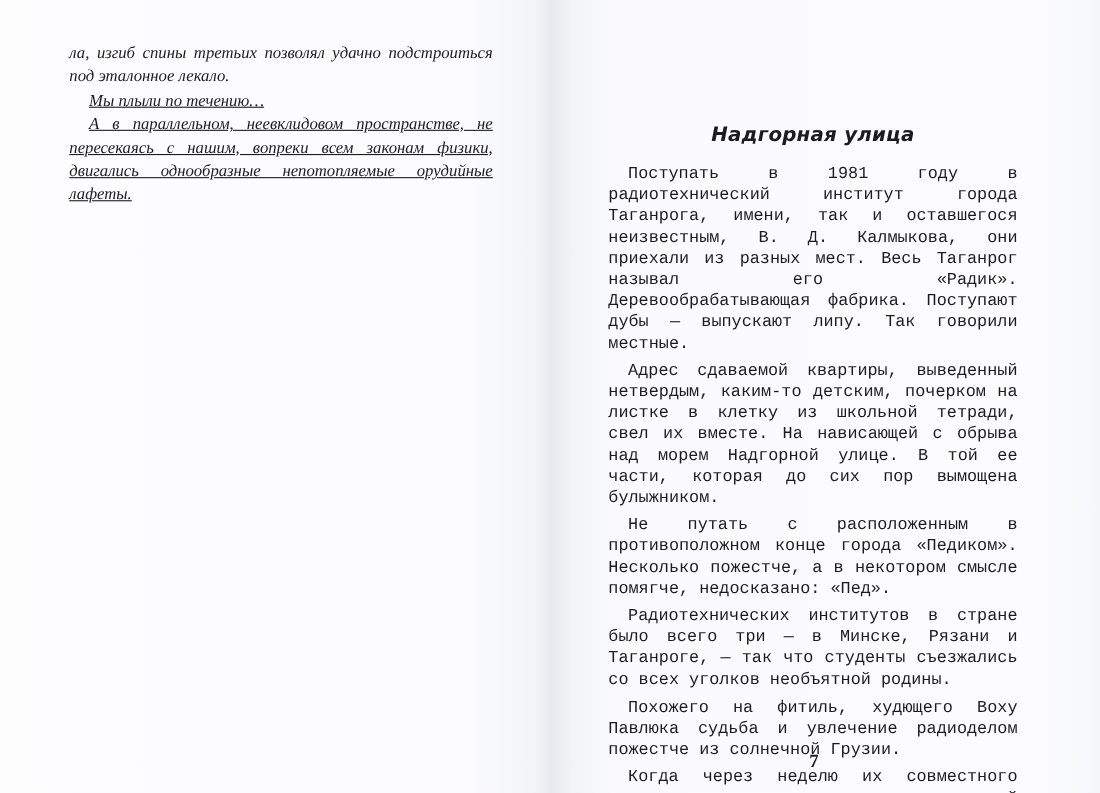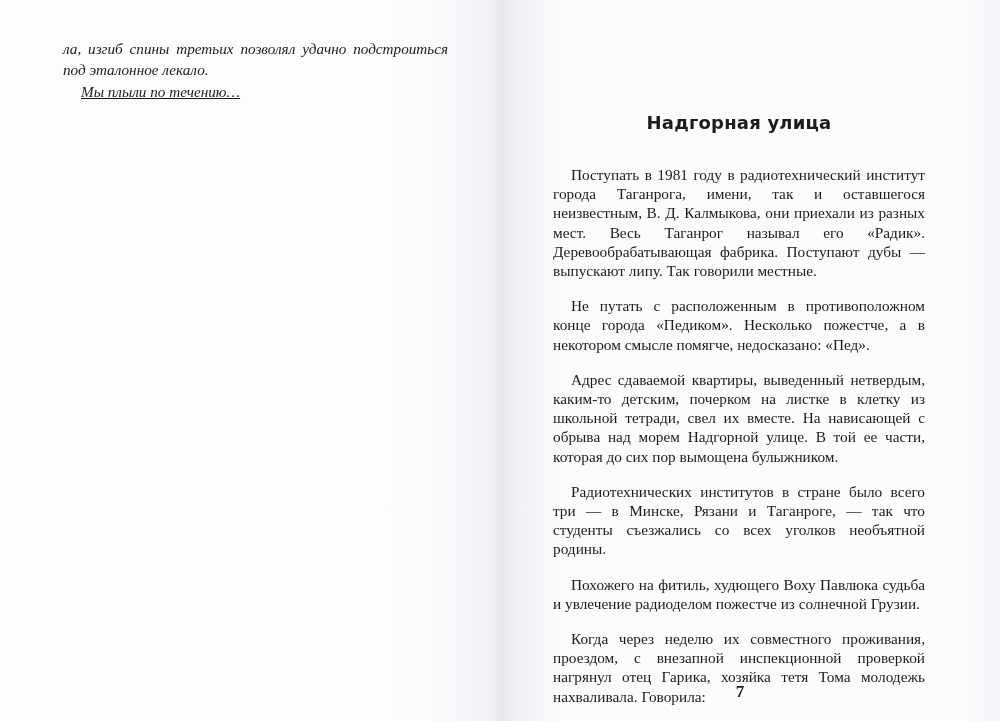--- a/index.html
+++ b/index.html
@@ -27,54 +27,56 @@
       font-style: italic; font-size: 15.2px; line-height: 21.4px;
       text-align: justify;
     }
     .left-text p { margin: 0; }
     .indent { text-indent: 18px; text-decoration: underline; }
     .heading {
       position: absolute; left: 553px; top: 112px; width: 372px;
       text-align: center; font-weight: bold; font-size: 18px;
       font-family: "DejaVu Sans", "Liberation Sans", sans-serif;
       letter-spacing: 0.2px;
+      font-style: italic;
     }
     .right-text {
       position: absolute; left: 553px; top: 149px; width: 372px;
       font-size: 15.3px; line-height: 19.2px; text-align: justify;
     }
-    .right-text p { margin: 16px 0 6px 0; text-indent: 18px; }
+    .right-text p { margin: 0 0 6px 0; text-indent: 18px; font-family: Liberation Mono, monospace; }
     .right-text p.tight { margin-bottom: 0; }
     .page-number {
       position: absolute; left: 730px; top: 682px; width: 20px;
       text-align: center; font-weight: bold; font-size: 17px;
     }
   </style>
 </head>
 <body>
 
 <div class="spread">
 
   <div class="page page-left">
     <div class="left-text">
       <p>ла, изгиб спины третьих позволял удачно подстроиться под эталонное лекало.</p>
       <p class="indent">Мы плыли по течению…</p>
+      <p class="indent">А в параллельном, неевклидовом пространстве, не пересекаясь с нашим, вопреки всем законам физики, двигались однообразные непотопляемые орудийные лафеты.</p>
     </div>
   </div>
 
   <div class="page page-right">
     
   </div>
 
   <div class="heading">Надгорная улица</div>
 
   <div class="right-text">
     <p>Поступать в 1981 году в радиотехнический институт города Таганрога, имени, так и оставшегося неизвестным, В. Д. Калмыкова, они приехали из разных мест. Весь Таганрог называл его «Радик». Деревообрабатывающая фабрика. Поступают дубы — выпускают липу. Так говорили местные.</p>
+    <p>Адрес сдаваемой квартиры, выведенный нетвердым, каким-то детским, почерком на листке в клетку из школьной тетради, свел их вместе. На нависающей с обрыва над морем Надгорной улице. В той ее части, которая до сих пор вымощена булыжником.</p>
     <p>Не путать с расположенным в противоположном конце города «Педиком». Несколько пожестче, а в некотором смысле помягче, недосказано: «Пед».</p>
-    <p>Адрес сдаваемой квартиры, выведенный нетвердым, каким-то детским, почерком на листке в клетку из школьной тетради, свел их вместе. На нависающей с обрыва над морем Надгорной улице. В той ее части, которая до сих пор вымощена булыжником.</p>
     <p>Радиотехнических институтов в стране было всего три — в Минске, Рязани и Таганроге, — так что студенты съезжались со всех уголков необъятной родины.</p>
     <p>Похожего на фитиль, худющего Воху Павлюка судьба и увлечение радиоделом пожестче из солнечной Грузии.</p>
     <p class="tight">Когда через неделю их совместного проживания, проездом, с внезапной инспекционной проверкой нагрянул отец Гарика, хозяйка тетя Тома молодежь нахваливала. Говорила:</p>
 
   </div>
 
   <div class="page-number">7</div>
 </div>
 
 </body></html>

